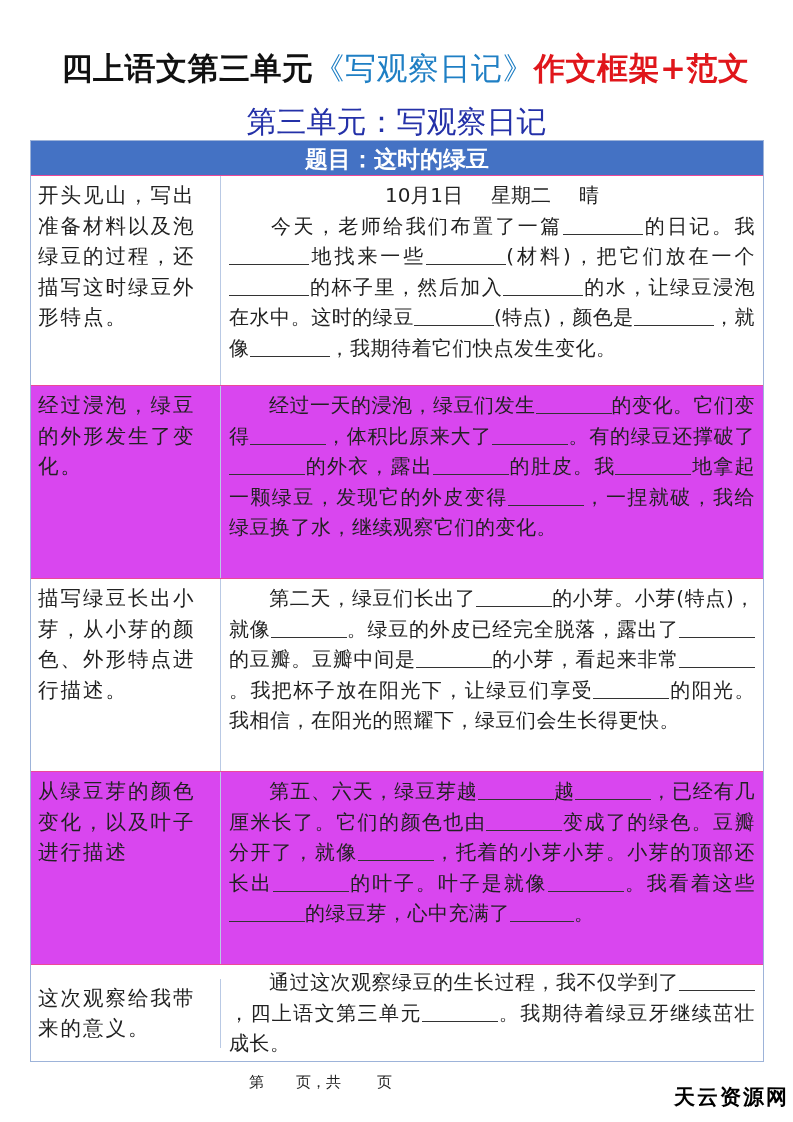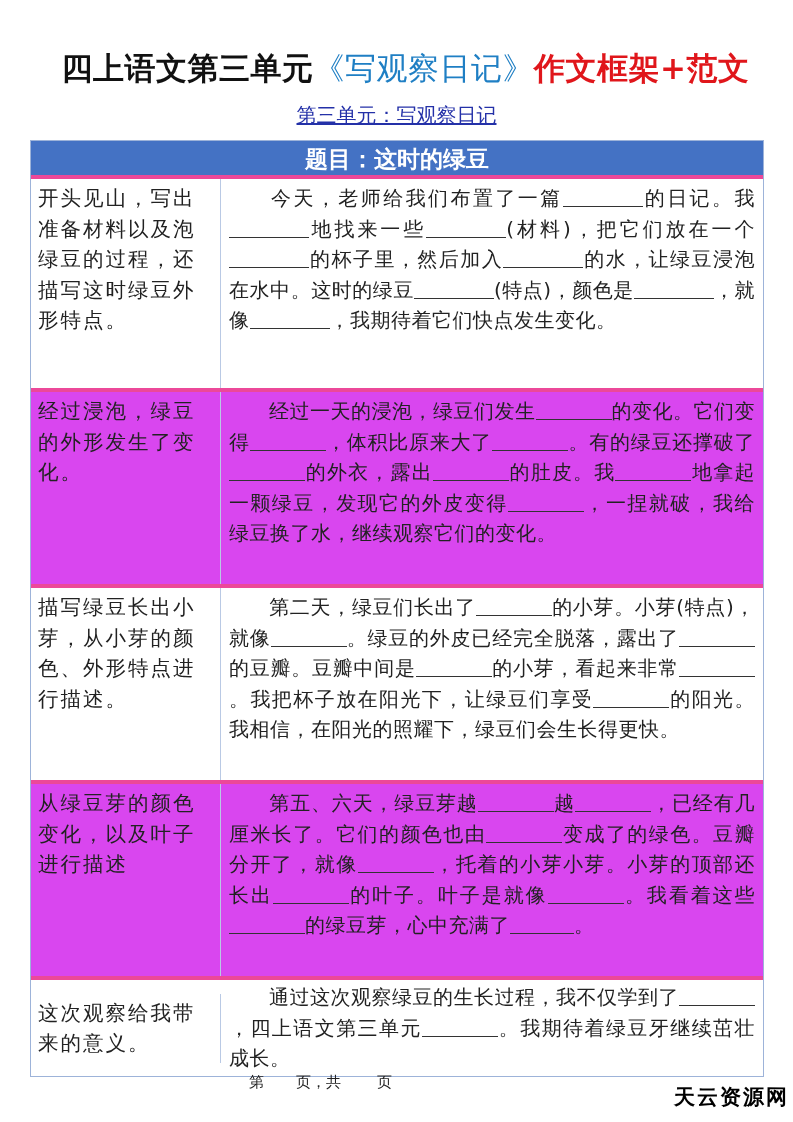--- a/index.html
+++ b/index.html
@@ -5,26 +5,26 @@
   html, body { margin: 0; padding: 0; background: #ffffff; }
   body { width: 793px; height: 1122px; position: relative; overflow: hidden;
          font-family: "DejaVu Sans", "Liberation Sans", sans-serif; color: #222; }
   .main-title { position: absolute; left: 0; top: 48px; width: 793px; text-align: center;
                 font-family: "DejaVu Serif", "Liberation Serif", serif; font-weight: bold;
                 font-size: 31px; letter-spacing: 0.5px; white-space: nowrap; padding-left: 9px; }
   .main-title .t-black { color: #111; }
   .main-title .t-blue { color: #1f7fc4; font-weight: normal; font-family: "DejaVu Sans", sans-serif; }
   .main-title .t-red { color: #e0161b; }
   .sub-title { position: absolute; left: 0; top: 102px; width: 793px; text-align: center;
-               color: #2431a8; font-size: 20px; text-decoration: underline; }
+               color: #2431a8; font-size: 30px; }
   .table { position: absolute; left: 30px; top: 140px; width: 734px;
            border: 1px solid #9db3d9; box-sizing: border-box; }
   .table-header { background: #4472c4; color: #fff; text-align: center; font-size: 23px;
                   font-weight: bold; height: 34px; line-height: 36px; }
-  .row { display: flex; border-top: 4px solid #ec4899; }
+  .row { display: flex; border-top: 1px solid #ec4899; }
   .row.alt { background: #d946ef; }
   .row.white { background: #ffffff; }
   .cell-left { width: 190px; flex: none; border-right: 1px solid #b9c9e4; box-sizing: border-box;
                padding: 4px 6px 4px 7px; font-size: 20.5px; line-height: 30.5px; letter-spacing: 2px; }
   .cell-right { flex: 1; padding: 4px 8px 4px 8px; font-size: 20px; line-height: 30.5px;
                 text-align: justify; letter-spacing: 0.5px; }
   .dateline { text-align: center; letter-spacing: 0; }
   .dateline span { margin: 0 14px; }
   .blank { display: inline-block; width: 80px; border-bottom: 1.5px solid #333; height: 20px;
            vertical-align: -2px; }
@@ -44,20 +44,23 @@
 </div>
 
 <div class="sub-title">第三单元：写观察日记</div>
 
 <div class="table">
   <div class="table-header">题目：这时的绿豆</div>
 
   <div class="row white" style="height:209px;">
     <div class="cell-left">开头见山，写出准备材料以及泡绿豆的过程，还描写这时绿豆外形特点。</div>
     <div class="cell-right">
+      <div class="dateline">
+        <span>10月1日</span><span>星期二</span><span>晴</span>
+      </div>
       <div><span class="indent"></span><span>今天，老师给我们布置了一篇</span><span class="blank"></span><span>的日记。我</span><span class="blank"></span><span>地找来一些</span><span class="blank"></span><span>(材料)，把它们放在一个</span><span class="blank"></span><span>的杯子里，然后加入</span><span class="blank"></span><span>的水，让绿豆浸泡在水中。这时的绿豆</span><span class="blank"></span><span>(特点)，颜色是</span><span class="blank"></span><span>，就像</span><span class="blank"></span><span>，我期待着它们快点发生变化。</span></div>
     </div>
   </div>
 
   <div class="row alt" style="height:192px;">
     <div class="cell-left">经过浸泡，绿豆的外形发生了变化。</div>
     <div class="cell-right">
       <div><span class="indent"></span><span>经过一天的浸泡，绿豆们发生</span><span class="blank short"></span><span>的变化。它们变得</span><span class="blank short"></span><span>，体积比原来大了</span><span class="blank short"></span><span>。有的绿豆还撑破了</span><span class="blank short"></span><span>的外衣，露出</span><span class="blank short"></span><span>的肚皮。我</span><span class="blank short"></span><span>地拿起一颗绿豆，发现它的外皮变得</span><span class="blank short"></span><span>，一捏就破，我给绿豆换了水，继续观察它们的变化。</span></div>
     </div>
   </div>

